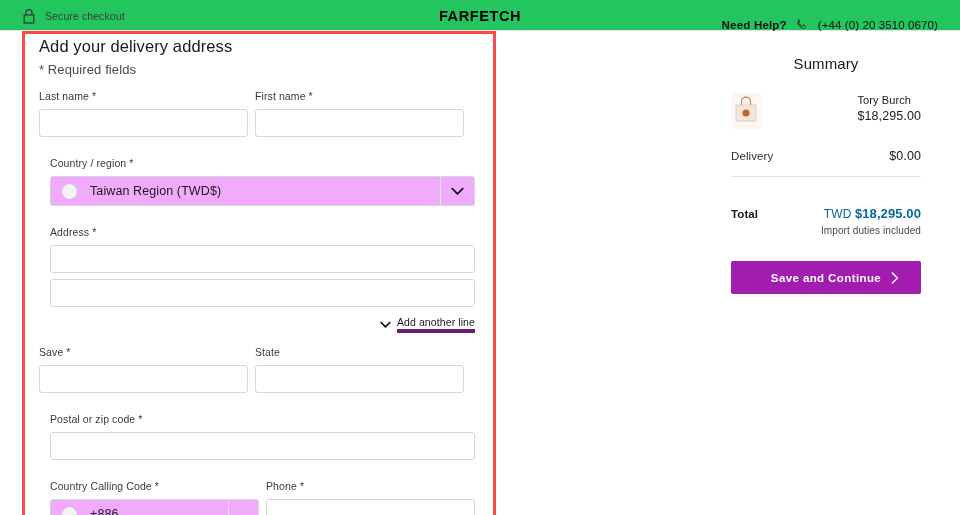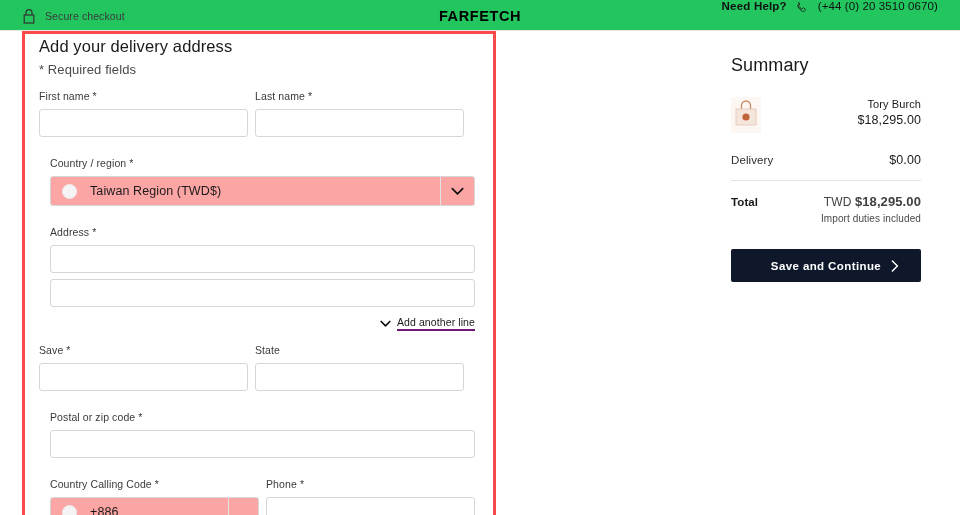--- a/index.html
+++ b/index.html
@@ -60,21 +60,21 @@
     letter-spacing: .6px;
     color: #000;
   }
 
   .help-block {
     position: absolute;
     right: 22px;
     top: 0;
     height: 31px;
     display: flex;
-    align-items: flex-start;
+    align-items: flex-end;
     gap: 9px;
   }
 
   .help-label {
     font-size: 11.5px;
     font-weight: 700;
     color: #111;
     letter-spacing: .2px;
     white-space: nowrap;
   }
@@ -157,21 +157,21 @@
 
   .field-block-lg { margin-top: 20px; margin-left: 11px; }
 
   
   .combo {
     position: relative;
     width: 100%;
     height: 30px;
     border: 1px solid #d6d6d6;
     border-radius: 3px;
-    background: #fca5a5;
+    background: #f0abfc;
     display: flex;
     align-items: center;
   }
 
   .combo-flag {
     width: 15px;
     height: 15px;
     border-radius: 50%;
     background: #f4f4f4;
     border: 1px solid #ededed;
@@ -215,54 +215,55 @@
   .add-line {
     display: inline-flex;
     align-items: center;
     gap: 6px;
     cursor: pointer;
   }
 
   .add-line-text {
     font-size: 10.5px;
     color: #1a1a1a;
-    border-bottom: 2px solid #701a75;
+    border-bottom: 4px solid #701a75;
     padding-bottom: 1px;
     letter-spacing: .1px;
   }
 
   
   .summary-panel {
     position: absolute;
     left: 731px;
     top: 55px;
     width: 190px;
   }
 
   .summary-title {
-    font-size: 18px;
+    font-size: 15px;
     font-weight: 400;
     color: #1a1a1a;
     letter-spacing: .1px;
+    text-align: center;
   }
 
   .summary-item {
     margin-top: 21px;
     display: flex;
     align-items: flex-start;
     justify-content: space-between;
   }
 
   .product-thumb {
     width: 30px;
     height: 36px;
     flex: 0 0 auto;
   }
 
-  .item-meta { text-align: right; }
+  .item-meta { }
 
   .item-brand {
     font-size: 11px;
     color: #1a1a1a;
     line-height: 15px;
     letter-spacing: .1px;
   }
 
   .item-price {
     font-size: 12.5px;
@@ -305,39 +306,40 @@
 
   .total-label {
     font-size: 11.5px;
     font-weight: 700;
     color: #1a1a1a;
     letter-spacing: .1px;
   }
 
   .total-value {
     font-size: 12px;
-    color: #404040;
-    letter-spacing: .1px;
+    color: #0369a1;
+    letter-spacing: .1px;
+    margin-top: 16px;
   }
 
   .total-value b { font-size: 13px; }
 
   .duties-note {
     margin-top: 4px;
     text-align: right;
     font-size: 10px;
     color: #4a4a4a;
     letter-spacing: .1px;
   }
 
   .cta-button {
     margin-top: 25px;
     width: 190px;
     height: 33px;
-    background: #0f172a;
+    background: #a21caf;
     border: none;
     border-radius: 2px;
     color: #fff;
     font-family: "Liberation Sans", sans-serif;
     font-size: 11.5px;
     font-weight: 700;
     letter-spacing: .4px;
     cursor: pointer;
     position: relative;
     display: flex;
@@ -393,25 +395,25 @@
 <div class="form-highlight"></div>
 
 <div class="form-panel">
 
   <div class="form-title">Add your delivery address</div>
 
   <div class="required-note">* Required fields</div>
 
   <div class="row-two field-block">
     <div class="col">
+      <label class="field-label">Last name *</label>
+      <input class="text-input" type="text" value="" style="">
+    </div>
+    <div class="col">
       <label class="field-label">First name *</label>
-      <input class="text-input" type="text" value="" style="">
-    </div>
-    <div class="col">
-      <label class="field-label">Last name *</label>
       <input class="text-input" type="text" value="" style="">
     </div>
   </div>
 
   <div class="field-block-lg">
     <label class="field-label">Country / region *</label>
     <div class="combo">
       <span class="combo-flag"></span>
       <span class="combo-value">Taiwan Region (TWD$)</span>
       <span class="combo-arrow">

